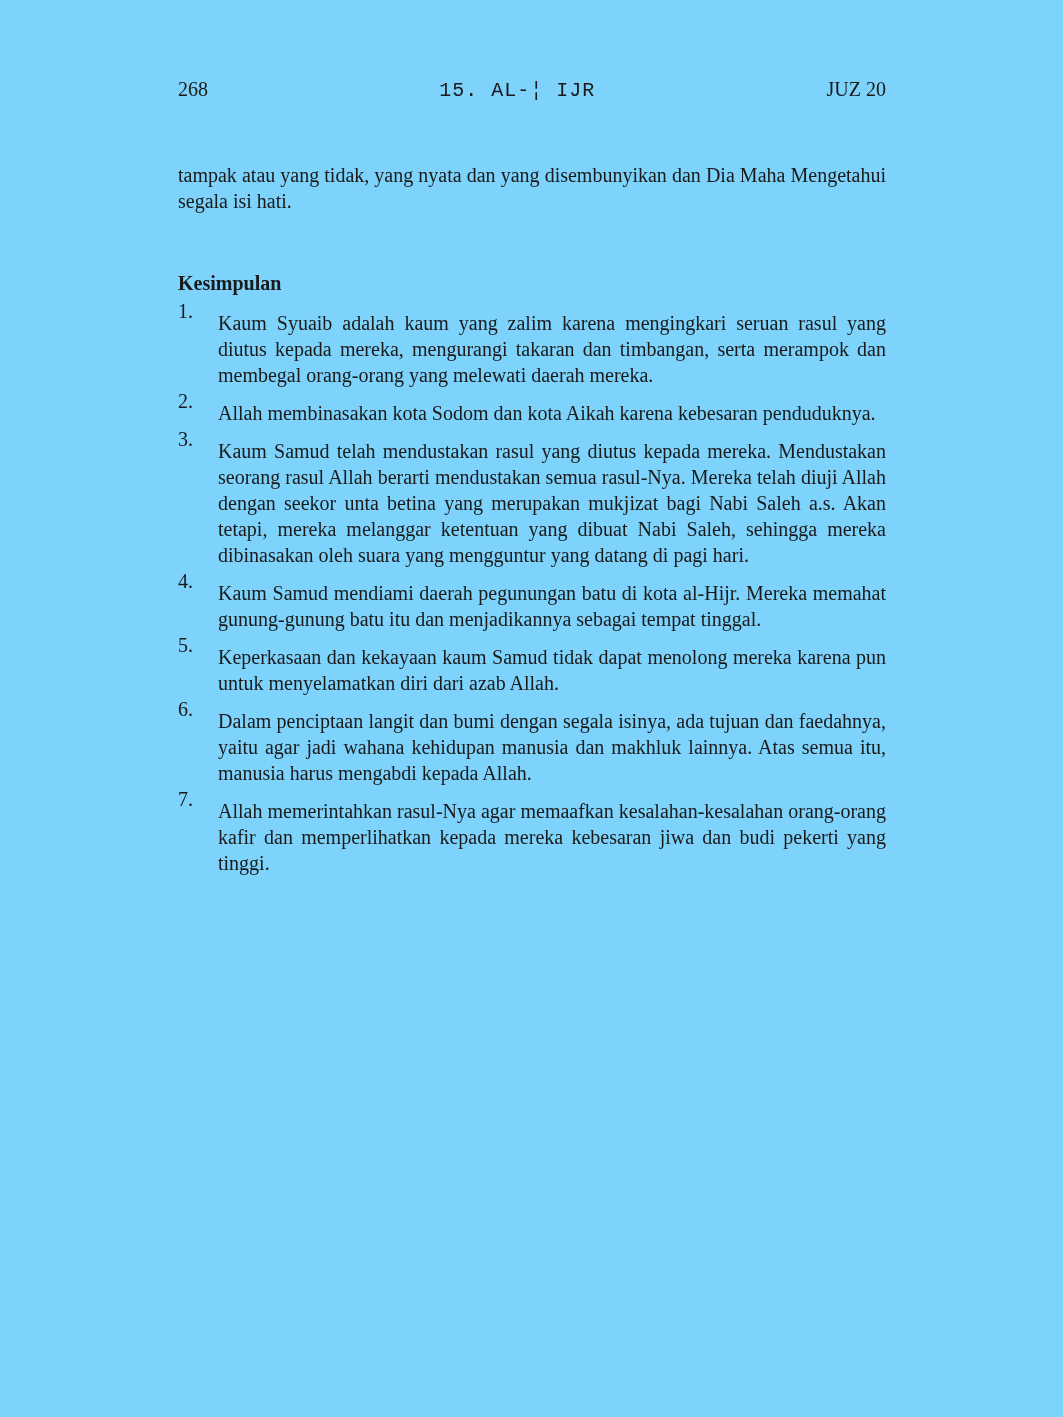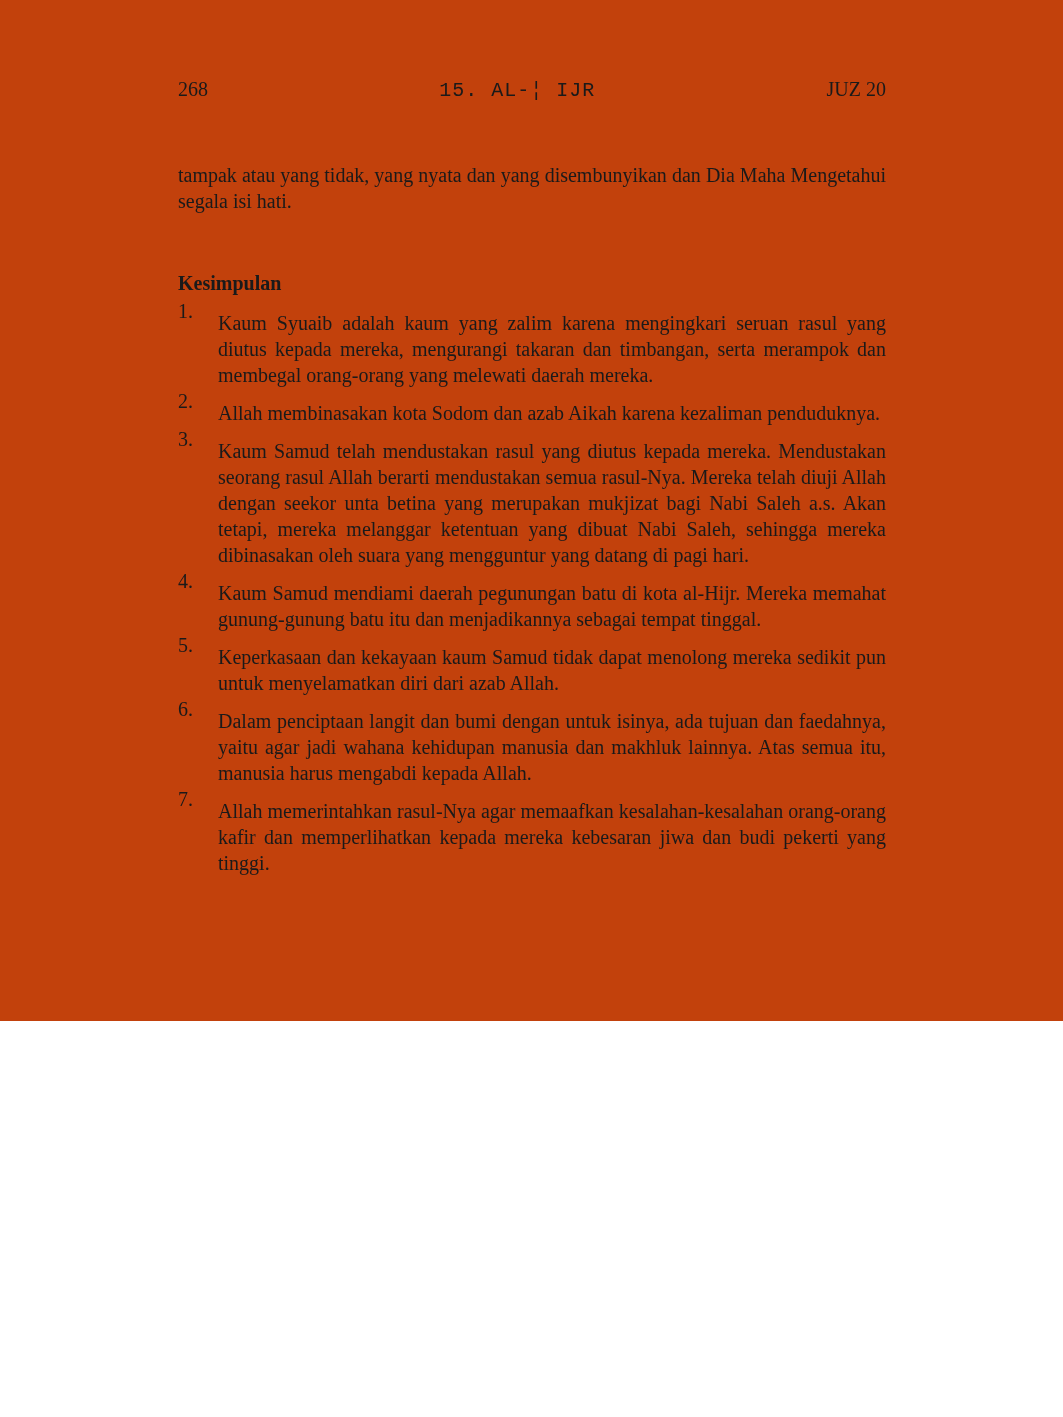--- a/index.html
+++ b/index.html
@@ -11,23 +11,23 @@
     width: 1063px;
     height: 1417px;
     font-family: "Liberation Serif", serif;
     color: #1a1a1a;
     position: relative;
     overflow: hidden;
   }
   .page {
     box-sizing: border-box;
     width: 1063px;
-    height: 1021px;
+    height: 1417px;
     padding: 76px 177px 0 178px;
-    background: #c2410c;
+    background: #7dd3fc;
   }
   .running-header {
     display: flex;
     justify-content: space-between;
     align-items: baseline;
     font-size: 20px;
     line-height: 26px;
   }
   .running-header .center {
     letter-spacing: 1px;
@@ -81,41 +81,41 @@
 
   <div class="conclusion-list">
 
     <div class="conclusion-item">
       <span class="num">1.</span>
       <span class="txt">Kaum Syuaib adalah kaum yang zalim karena mengingkari seruan rasul yang diutus kepada mereka, mengurangi takaran dan timbangan, serta merampok dan membegal orang-orang yang melewati daerah mereka.</span>
     </div>
 
     <div class="conclusion-item">
       <span class="num">2.</span>
-      <span class="txt">Allah membinasakan kota Sodom dan azab Aikah karena kezaliman penduduknya.</span>
+      <span class="txt">Allah membinasakan kota Sodom dan kota Aikah karena kebesaran penduduknya.</span>
     </div>
 
     <div class="conclusion-item">
       <span class="num">3.</span>
       <span class="txt">Kaum Samud telah mendustakan rasul yang diutus kepada mereka. Mendustakan seorang rasul Allah berarti mendustakan semua rasul-Nya. Mereka telah diuji Allah dengan seekor unta betina yang merupakan mukjizat bagi Nabi Saleh a.s. Akan tetapi, mereka melanggar ketentuan yang dibuat Nabi Saleh, sehingga mereka dibinasakan oleh suara yang mengguntur yang datang di pagi hari.</span>
     </div>
 
     <div class="conclusion-item">
       <span class="num">4.</span>
       <span class="txt">Kaum Samud mendiami daerah pegunungan batu di kota al-Hijr. Mereka memahat gunung-gunung batu itu dan menjadikannya sebagai tempat tinggal.</span>
     </div>
 
     <div class="conclusion-item">
       <span class="num">5.</span>
-      <span class="txt">Keperkasaan dan kekayaan kaum Samud tidak dapat menolong mereka sedikit pun untuk menyelamatkan diri dari azab Allah.</span>
+      <span class="txt">Keperkasaan dan kekayaan kaum Samud tidak dapat menolong mereka karena pun untuk menyelamatkan diri dari azab Allah.</span>
     </div>
 
     <div class="conclusion-item">
       <span class="num">6.</span>
-      <span class="txt">Dalam penciptaan langit dan bumi dengan untuk isinya, ada tujuan dan faedahnya, yaitu agar jadi wahana kehidupan manusia dan makhluk lainnya. Atas semua itu, manusia harus mengabdi kepada Allah.</span>
+      <span class="txt">Dalam penciptaan langit dan bumi dengan segala isinya, ada tujuan dan faedahnya, yaitu agar jadi wahana kehidupan manusia dan makhluk lainnya. Atas semua itu, manusia harus mengabdi kepada Allah.</span>
     </div>
 
     <div class="conclusion-item">
       <span class="num">7.</span>
       <span class="txt">Allah memerintahkan rasul-Nya agar memaafkan kesalahan-kesalahan orang-orang kafir dan memperlihatkan kepada mereka kebesaran jiwa dan budi pekerti yang tinggi.</span>
     </div>
 
   </div>
 
 </div>

